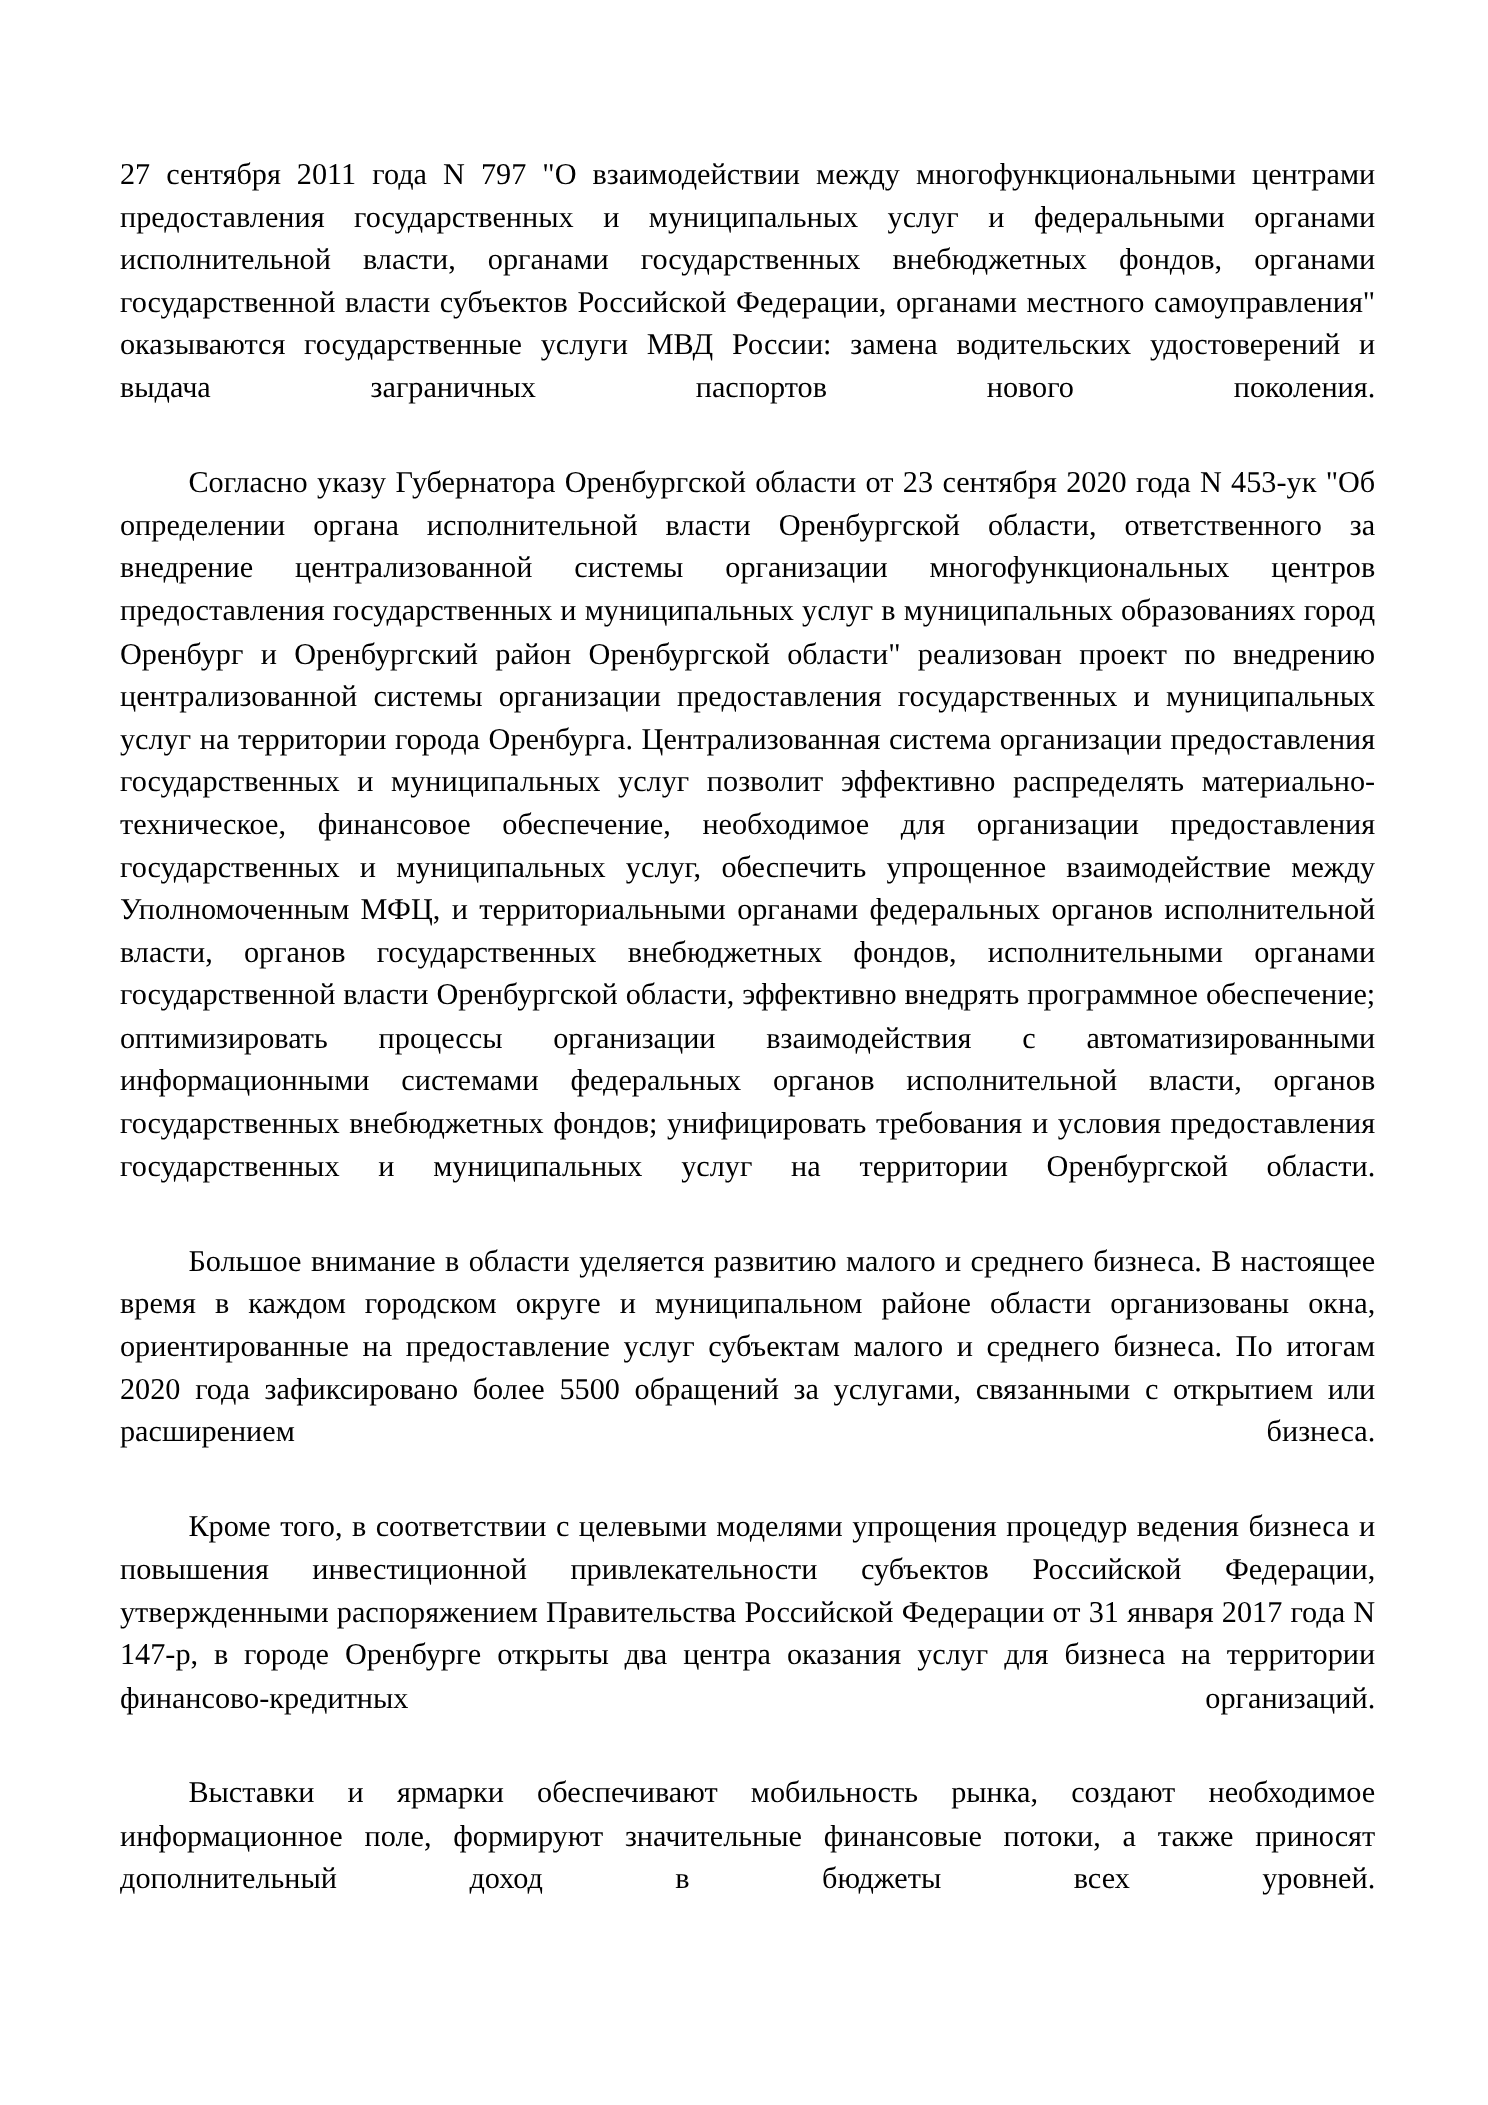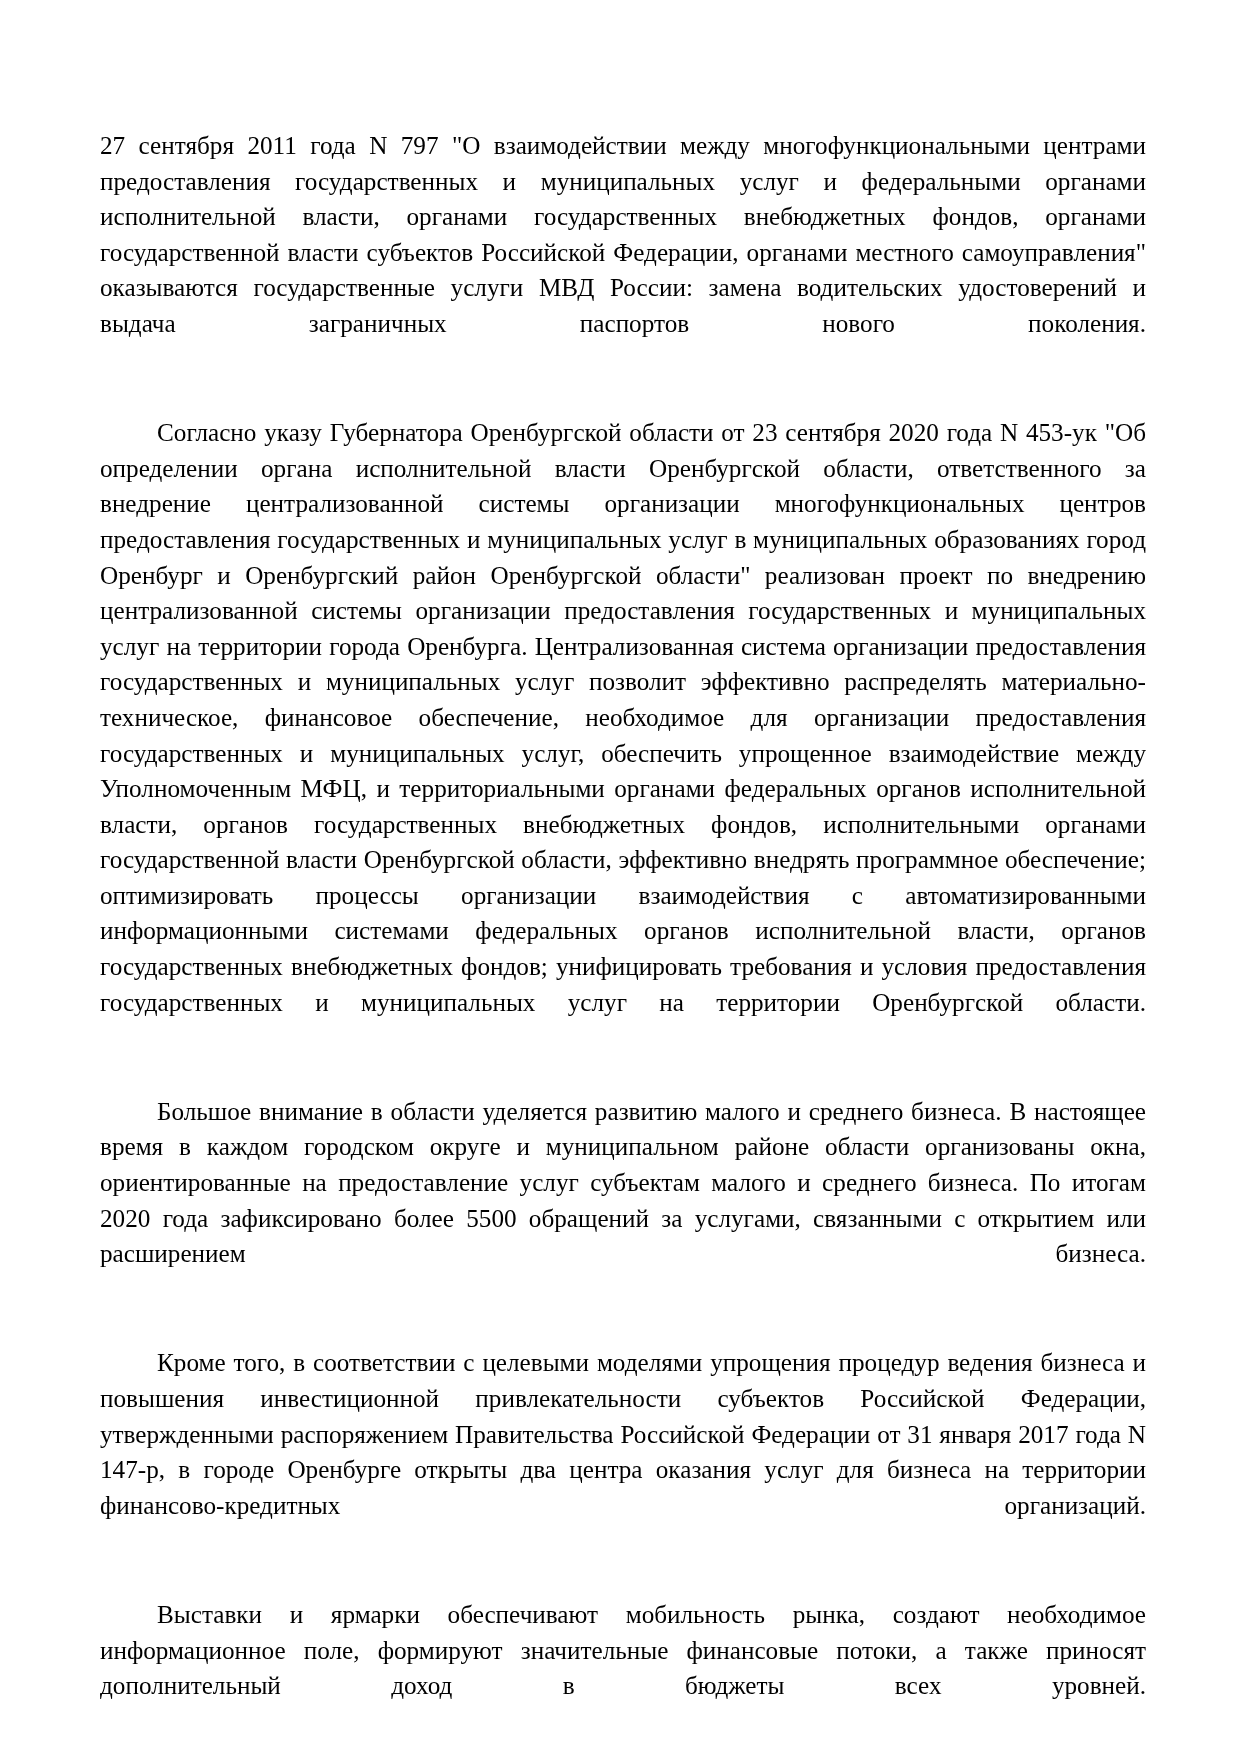--- a/index.html
+++ b/index.html
@@ -33,21 +33,21 @@
     text-align: justify;
     text-justify: inter-word;
     text-indent: 0;
     hyphens: none;
     word-spacing: 0.01em;
   }
   p.para.indent {
     text-indent: 57px;
   }
   p.para + p.para {
-    margin-top: 38px;
+    margin-top: 8px;
   }
   
   p.para::after {
     content: "";
     display: inline-block;
     width: 100%;
   }
 </style>
 </head>
 <body>

